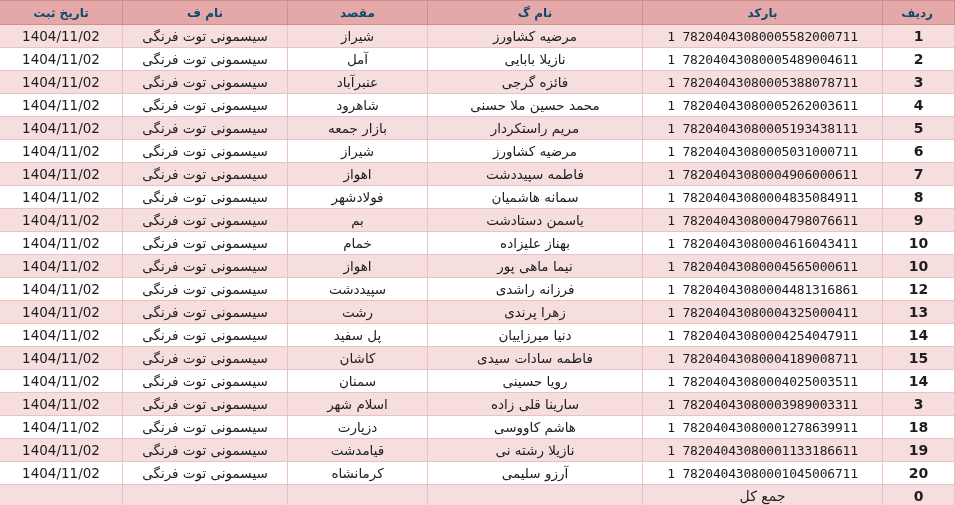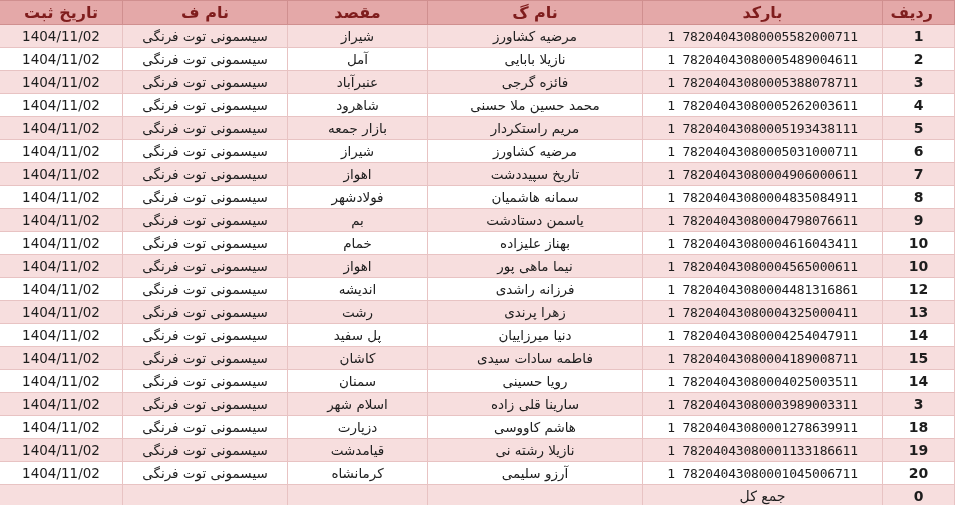--- a/index.html
+++ b/index.html
@@ -21,22 +21,22 @@
   }
   #shipment-table col.col-row   { width: 72px; }
   #shipment-table col.col-bar   { width: 240px; }
   #shipment-table col.col-recv  { width: 215px; }
   #shipment-table col.col-dest  { width: 140px; }
   #shipment-table col.col-send  { width: 165px; }
   #shipment-table col.col-date  { width: 123px; }
 
   #shipment-table thead th {
     background: #e4a8a8;
-    color: #7f1d1d;
-    font-size: 16px;
+    color: #0c4a6e;
+    font-size: 12px;
     font-weight: bold;
     text-align: center;
     height: 23px;
     padding: 0 21px;
     border: 1px solid #d08f8f;
     white-space: nowrap;
   }
   #shipment-table tbody td {
     font-size: 13.5px;
     color: #1d1d1d;
@@ -137,21 +137,21 @@
         <td class="cell-row">6</td>
         <td class="cell-bar">78204043080005031000711 1</td>
         <td>مرضیه کشاورز</td>
         <td>شیراز</td>
         <td>سیسمونی توت فرنگی</td>
         <td>1404/11/02</td>
       </tr>
       <tr class="odd">
         <td class="cell-row">7</td>
         <td class="cell-bar">78204043080004906000611 1</td>
-        <td>تاریخ سپیددشت</td>
+        <td>فاطمه سپیددشت</td>
         <td>اهواز</td>
         <td>سیسمونی توت فرنگی</td>
         <td>1404/11/02</td>
       </tr>
       <tr class="even">
         <td class="cell-row">8</td>
         <td class="cell-bar">78204043080004835084911 1</td>
         <td>سمانه هاشمیان</td>
         <td>فولادشهر</td>
         <td>سیسمونی توت فرنگی</td>
@@ -178,21 +178,21 @@
         <td class="cell-bar">78204043080004565000611 1</td>
         <td>نیما ماهی پور</td>
         <td>اهواز</td>
         <td>سیسمونی توت فرنگی</td>
         <td>1404/11/02</td>
       </tr>
       <tr class="even">
         <td class="cell-row">12</td>
         <td class="cell-bar">78204043080004481316861 1</td>
         <td>فرزانه راشدی</td>
-        <td>اندیشه</td>
+        <td>سپیددشت</td>
         <td>سیسمونی توت فرنگی</td>
         <td>1404/11/02</td>
       </tr>
       <tr class="odd">
         <td class="cell-row">13</td>
         <td class="cell-bar">78204043080004325000411 1</td>
         <td>زهرا پرندی</td>
         <td>رشت</td>
         <td>سیسمونی توت فرنگی</td>
         <td>1404/11/02</td>

